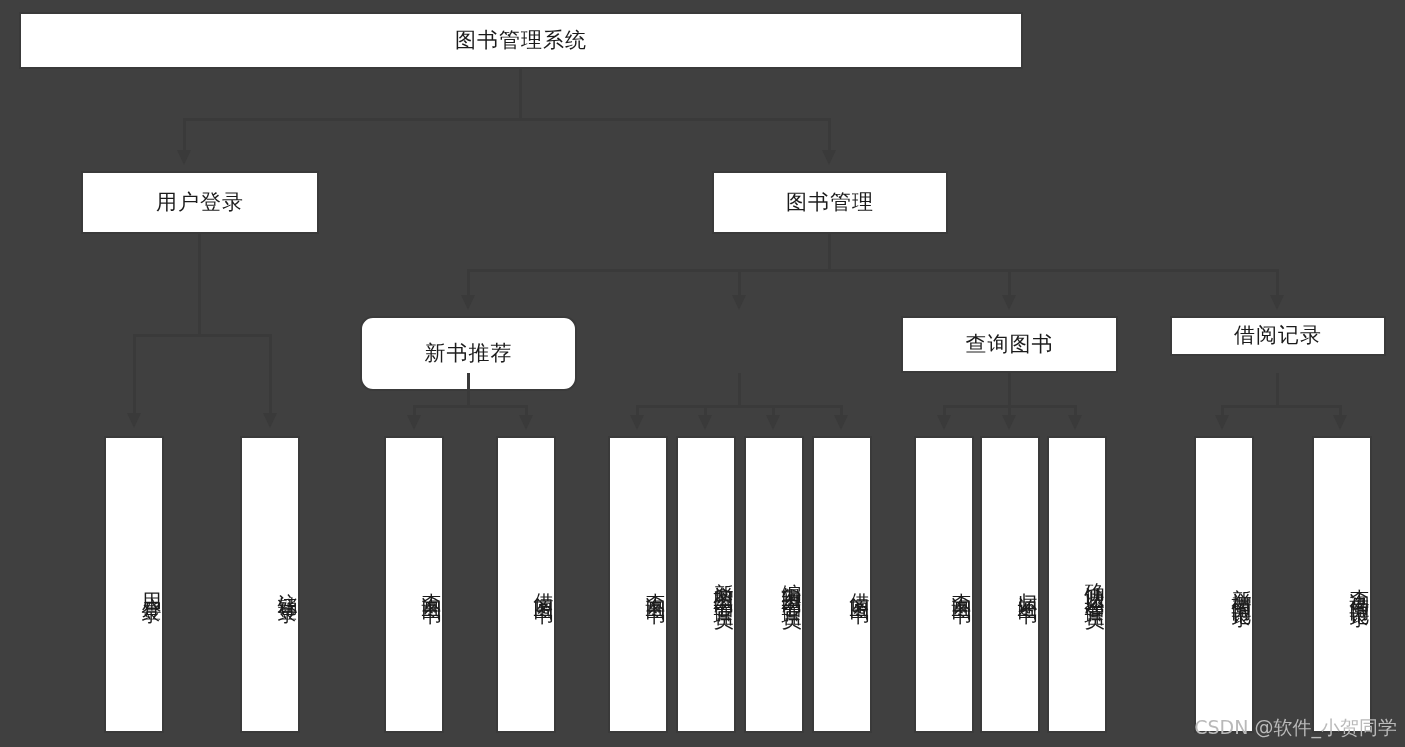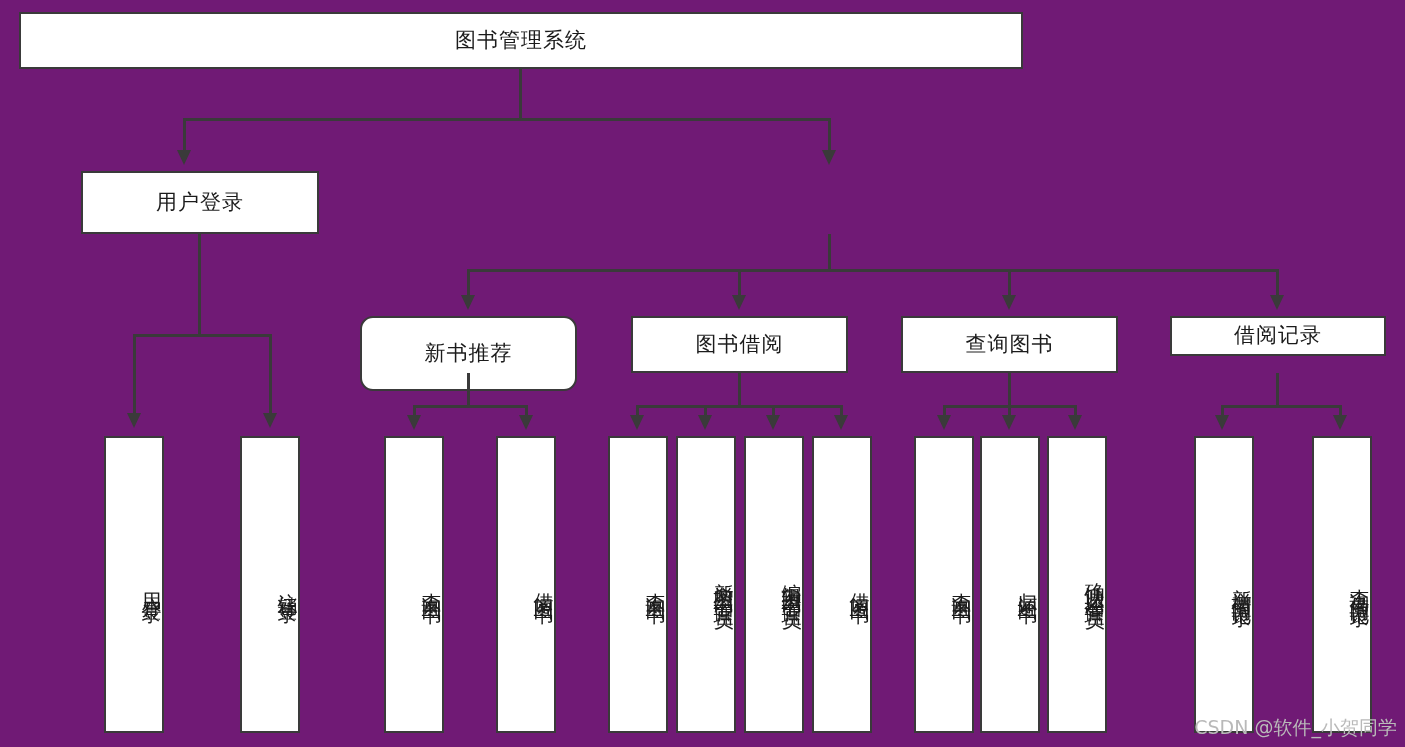--- a/index.html
+++ b/index.html
@@ -4,21 +4,21 @@
 <style>
   html,body{margin:0;padding:0;background:#ffffff;}
   body{
     font-family:"DejaVu Sans","Liberation Sans",sans-serif;
     -webkit-font-smoothing:antialiased;
   }
   #canvas{
     position:relative;
     width:1405px;
     height:747px;
-    background:#701a75;
+    background:#404040;
     overflow:hidden;
   }
   
   .node{
     position:absolute;
     box-sizing:border-box;
     border:2px solid #3a3a3a;
     background:#ffffff;
     color:#1b1b1b;
     display:flex;
@@ -85,20 +85,23 @@
   <div class="ln h" style="left:183px;top:118px;width:648px;height:3px;"></div>
   <div class="ln v" style="left:183px;top:118px;width:3px;height:34px;"></div>
   <div class="arw" style="left:177px;top:150px;"></div>
   <div class="ln v" style="left:828px;top:118px;width:3px;height:34px;"></div>
   <div class="arw" style="left:822px;top:150px;"></div>
 
   <div class="node h" style="left:81px;top:171px;width:238px;height:63px;">
     <span>用户登录</span>
   </div>
 
+  <div class="node h" style="left:712px;top:171px;width:236px;height:63px;">
+    <span>图书管理</span>
+  </div>
 
   <div class="ln v" style="left:198px;top:234px;width:3px;height:101px;"></div>
   <div class="ln h" style="left:133px;top:334px;width:139px;height:3px;"></div>
   <div class="ln v" style="left:133px;top:334px;width:3px;height:81px;"></div>
   <div class="arw" style="left:127px;top:413px;"></div>
   <div class="ln v" style="left:269px;top:334px;width:3px;height:81px;"></div>
   <div class="arw" style="left:263px;top:413px;"></div>
 
   <div class="ln v" style="left:828px;top:234px;width:3px;height:37px;"></div>
   <div class="ln h" style="left:467px;top:269px;width:812px;height:3px;"></div>
@@ -107,23 +110,20 @@
   <div class="ln v" style="left:738px;top:269px;width:3px;height:28px;"></div>
   <div class="arw" style="left:732px;top:295px;"></div>
   <div class="ln v" style="left:1008px;top:269px;width:3px;height:28px;"></div>
   <div class="arw" style="left:1002px;top:295px;"></div>
   <div class="ln v" style="left:1276px;top:269px;width:3px;height:28px;"></div>
   <div class="arw" style="left:1270px;top:295px;"></div>
 
   <div class="node h" style="left:360px;top:316px;width:217px;height:75px;border-radius:13px;">
     <span>新书推荐</span>
   </div>
-  <div class="node h" style="left:631px;top:316px;width:217px;height:57px;">
-    <span>图书借阅</span>
-  </div>
   <div class="node h" style="left:901px;top:316px;width:217px;height:57px;">
     <span>查询图书</span>
   </div>
   <div class="node h" style="left:1170px;top:316px;width:216px;height:40px;">
     <span>借阅记录</span>
   </div>
 
   <div class="ln v" style="left:467px;top:373px;width:3px;height:34px;"></div>
   <div class="ln h" style="left:413px;top:405px;width:115px;height:3px;"></div>
   <div class="ln v" style="left:413px;top:405px;width:3px;height:12px;"></div>

